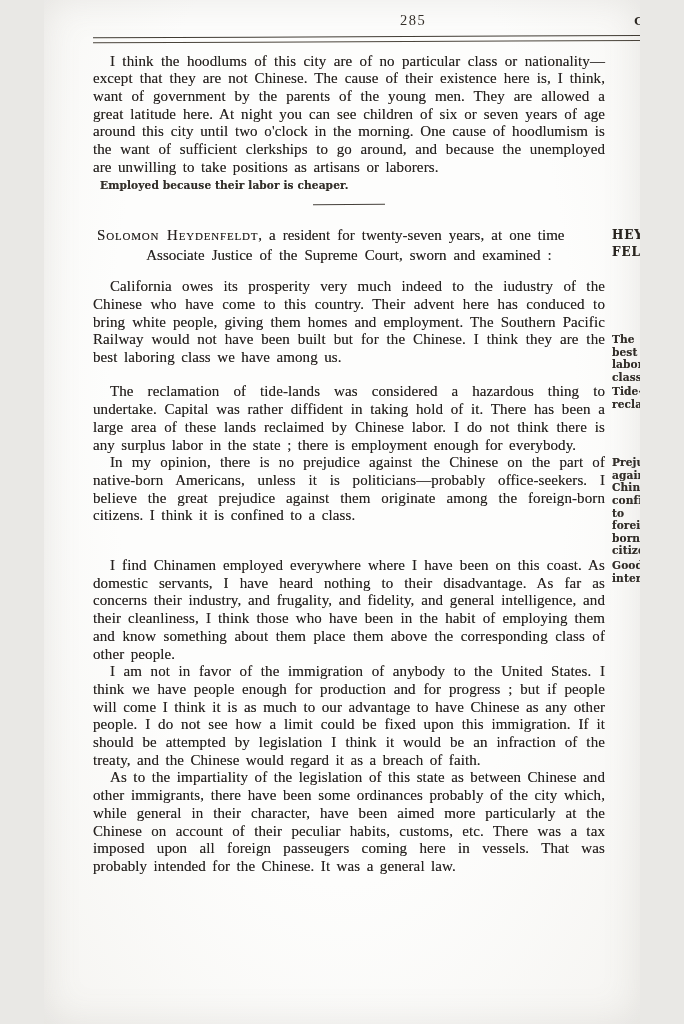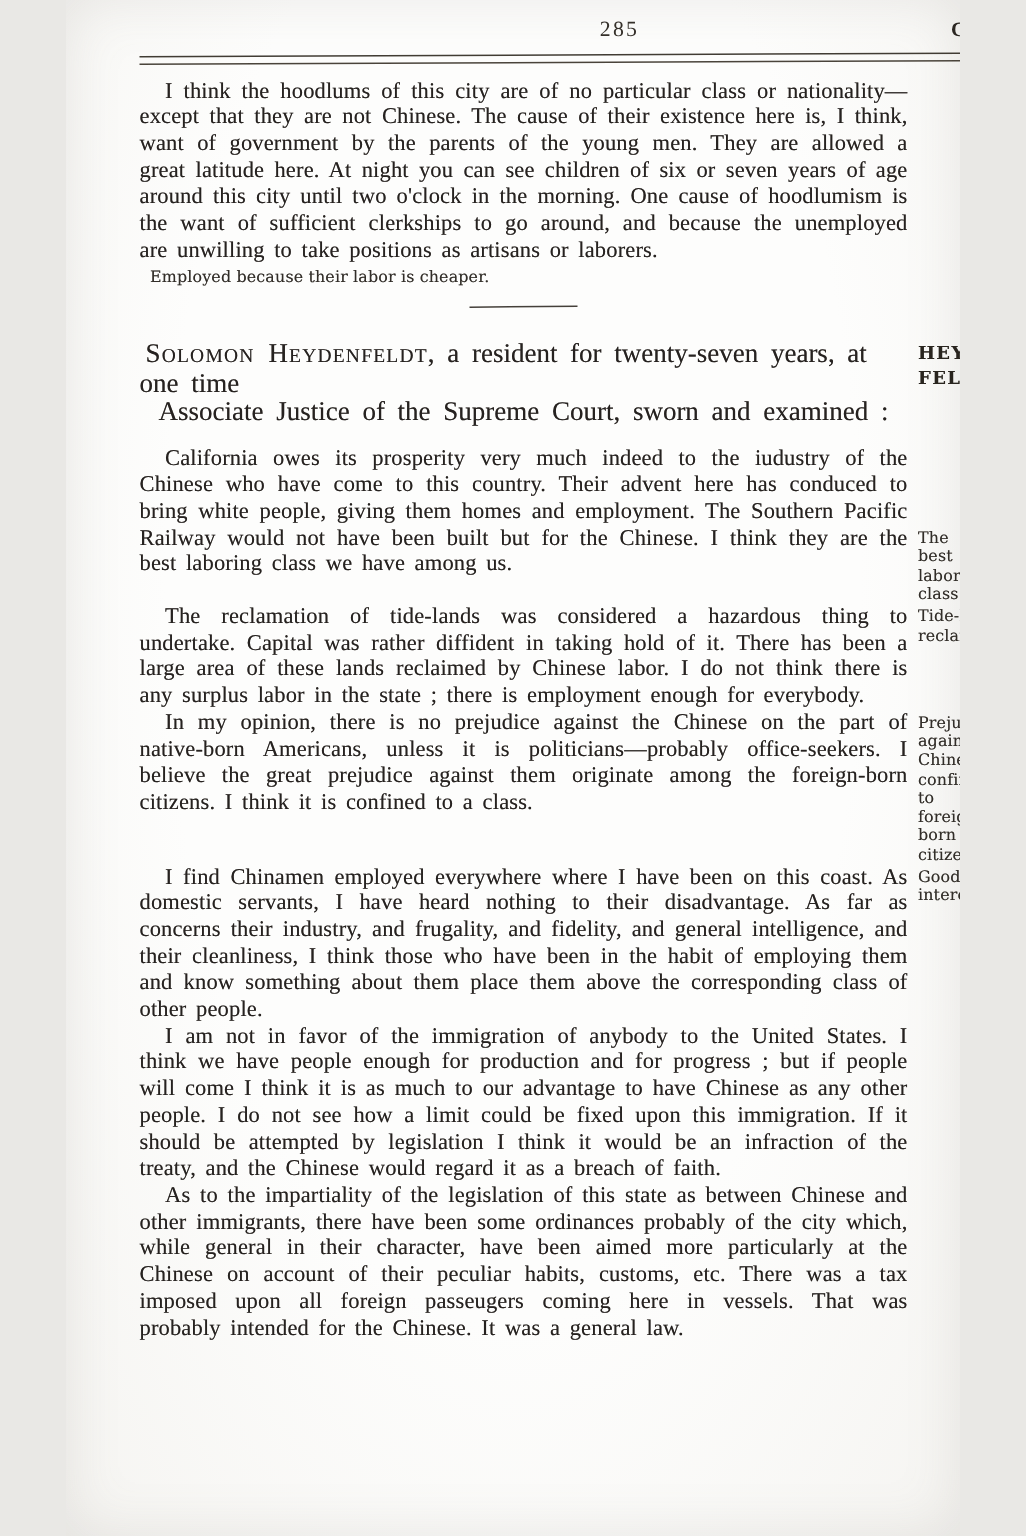--- a/index.html
+++ b/index.html
@@ -72,20 +72,21 @@
     min-height: 1px;
   }
   .margin-note {
     font-family: "DejaVu Serif", serif;
     font-size: 10.6px;
     line-height: 12.6px;
     color: #322e29;
     padding-top: 2px;
     letter-spacing: 0.1px;
     text-shadow: 0 0 0.3px rgba(48,42,35,0.5);
+    font-weight: bold;
   }
   .note-offset-3 { margin-top: 53px; }
   .note-head {
     font-weight: 700;
     font-size: 12px;
     line-height: 16.5px;
     letter-spacing: 0.9px;
     color: #29251f;
     padding-top: 1px;
   }
@@ -94,21 +95,21 @@
   .divider {
     width: 72px;
     border-top: 1.6px solid #45403a;
     margin: 0 auto;
     transform: rotate(-0.4deg);
   }
   
   .heading-row { margin-bottom: 13px; }
   .heading-l1, .heading-l2 {
     margin: 0;
-    font-size: 18px;
+    font-size: 15px;
     line-height: 19.5px;
     word-spacing: 0.22em;
     text-shadow: 0 0 0.35px rgba(48,42,35,0.55);
   }
   .heading-l1 { text-indent: 4px; }
   .heading-l2 { text-align: center; }
   .sc { font-variant: small-caps; letter-spacing: 0.8px; }
 </style>
 </head>
 <body>

